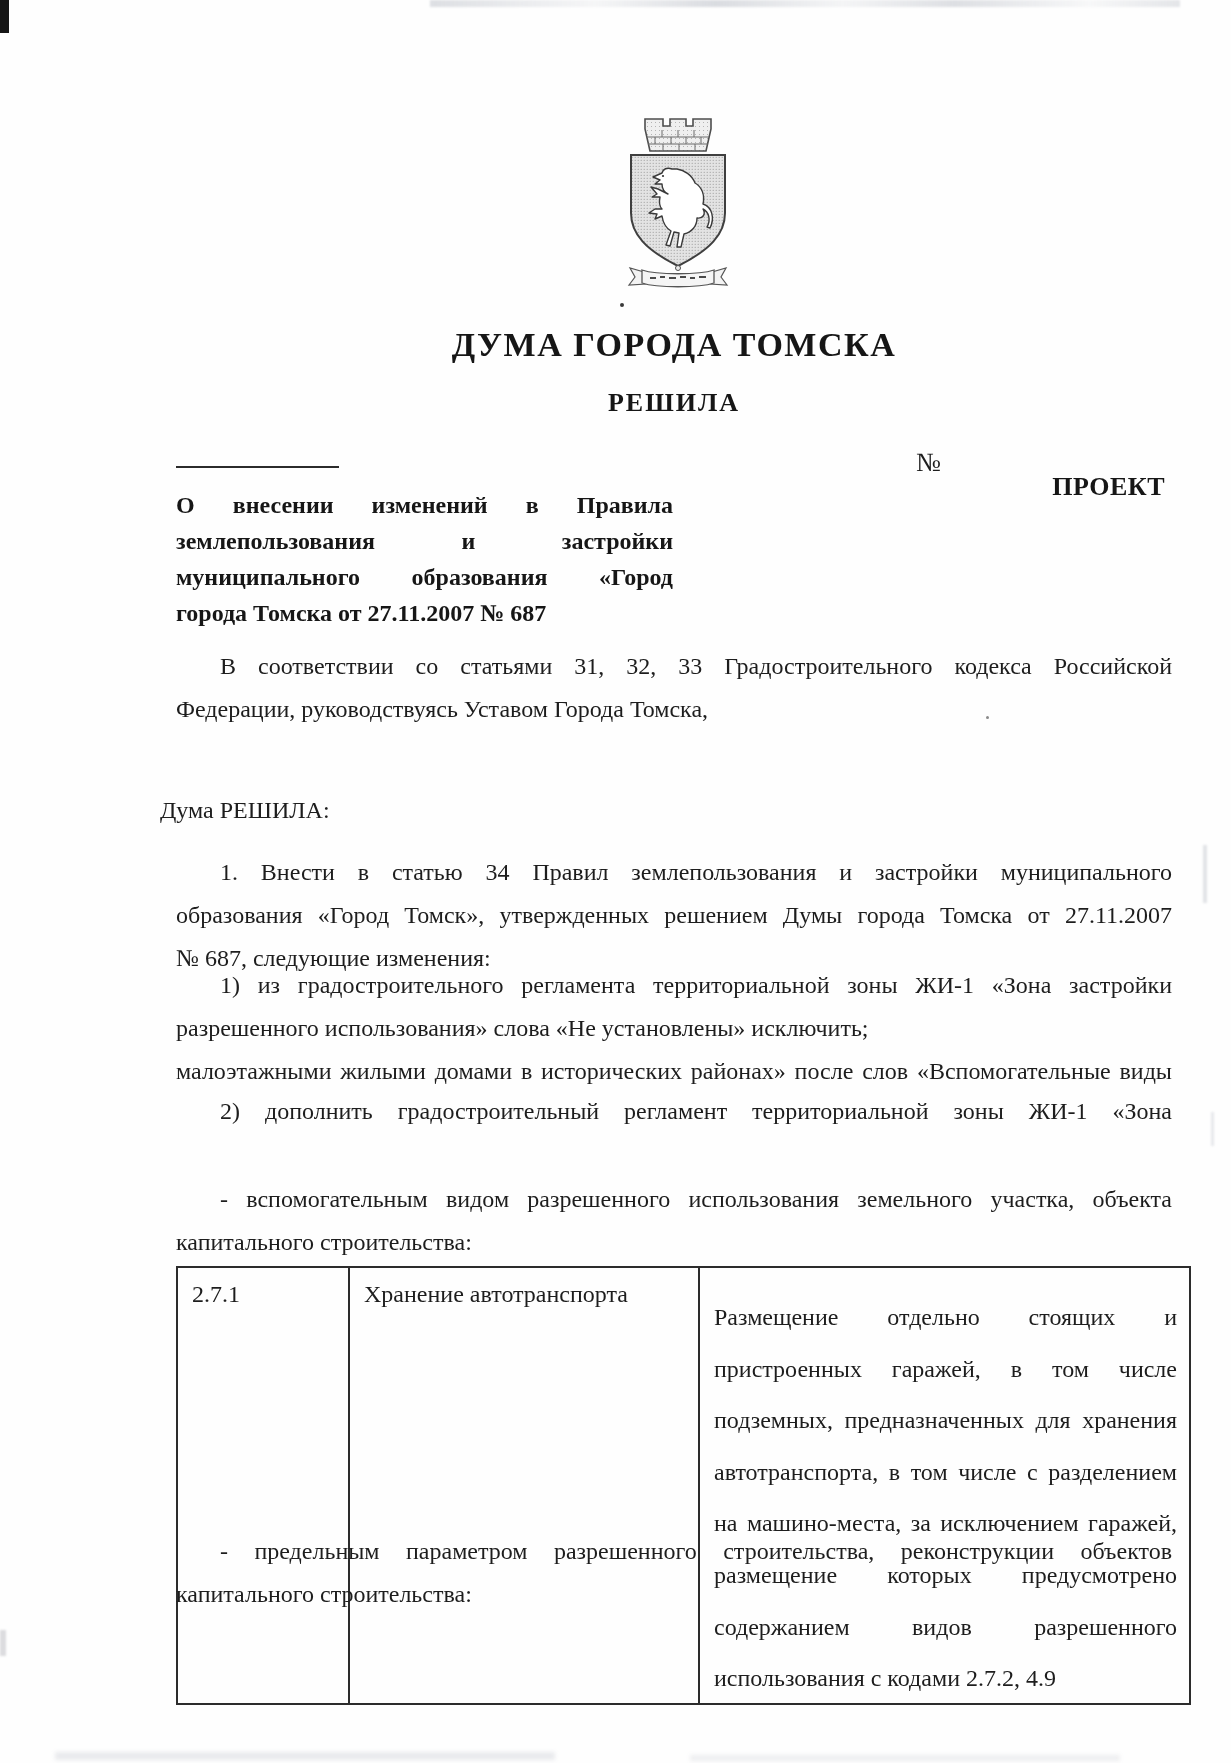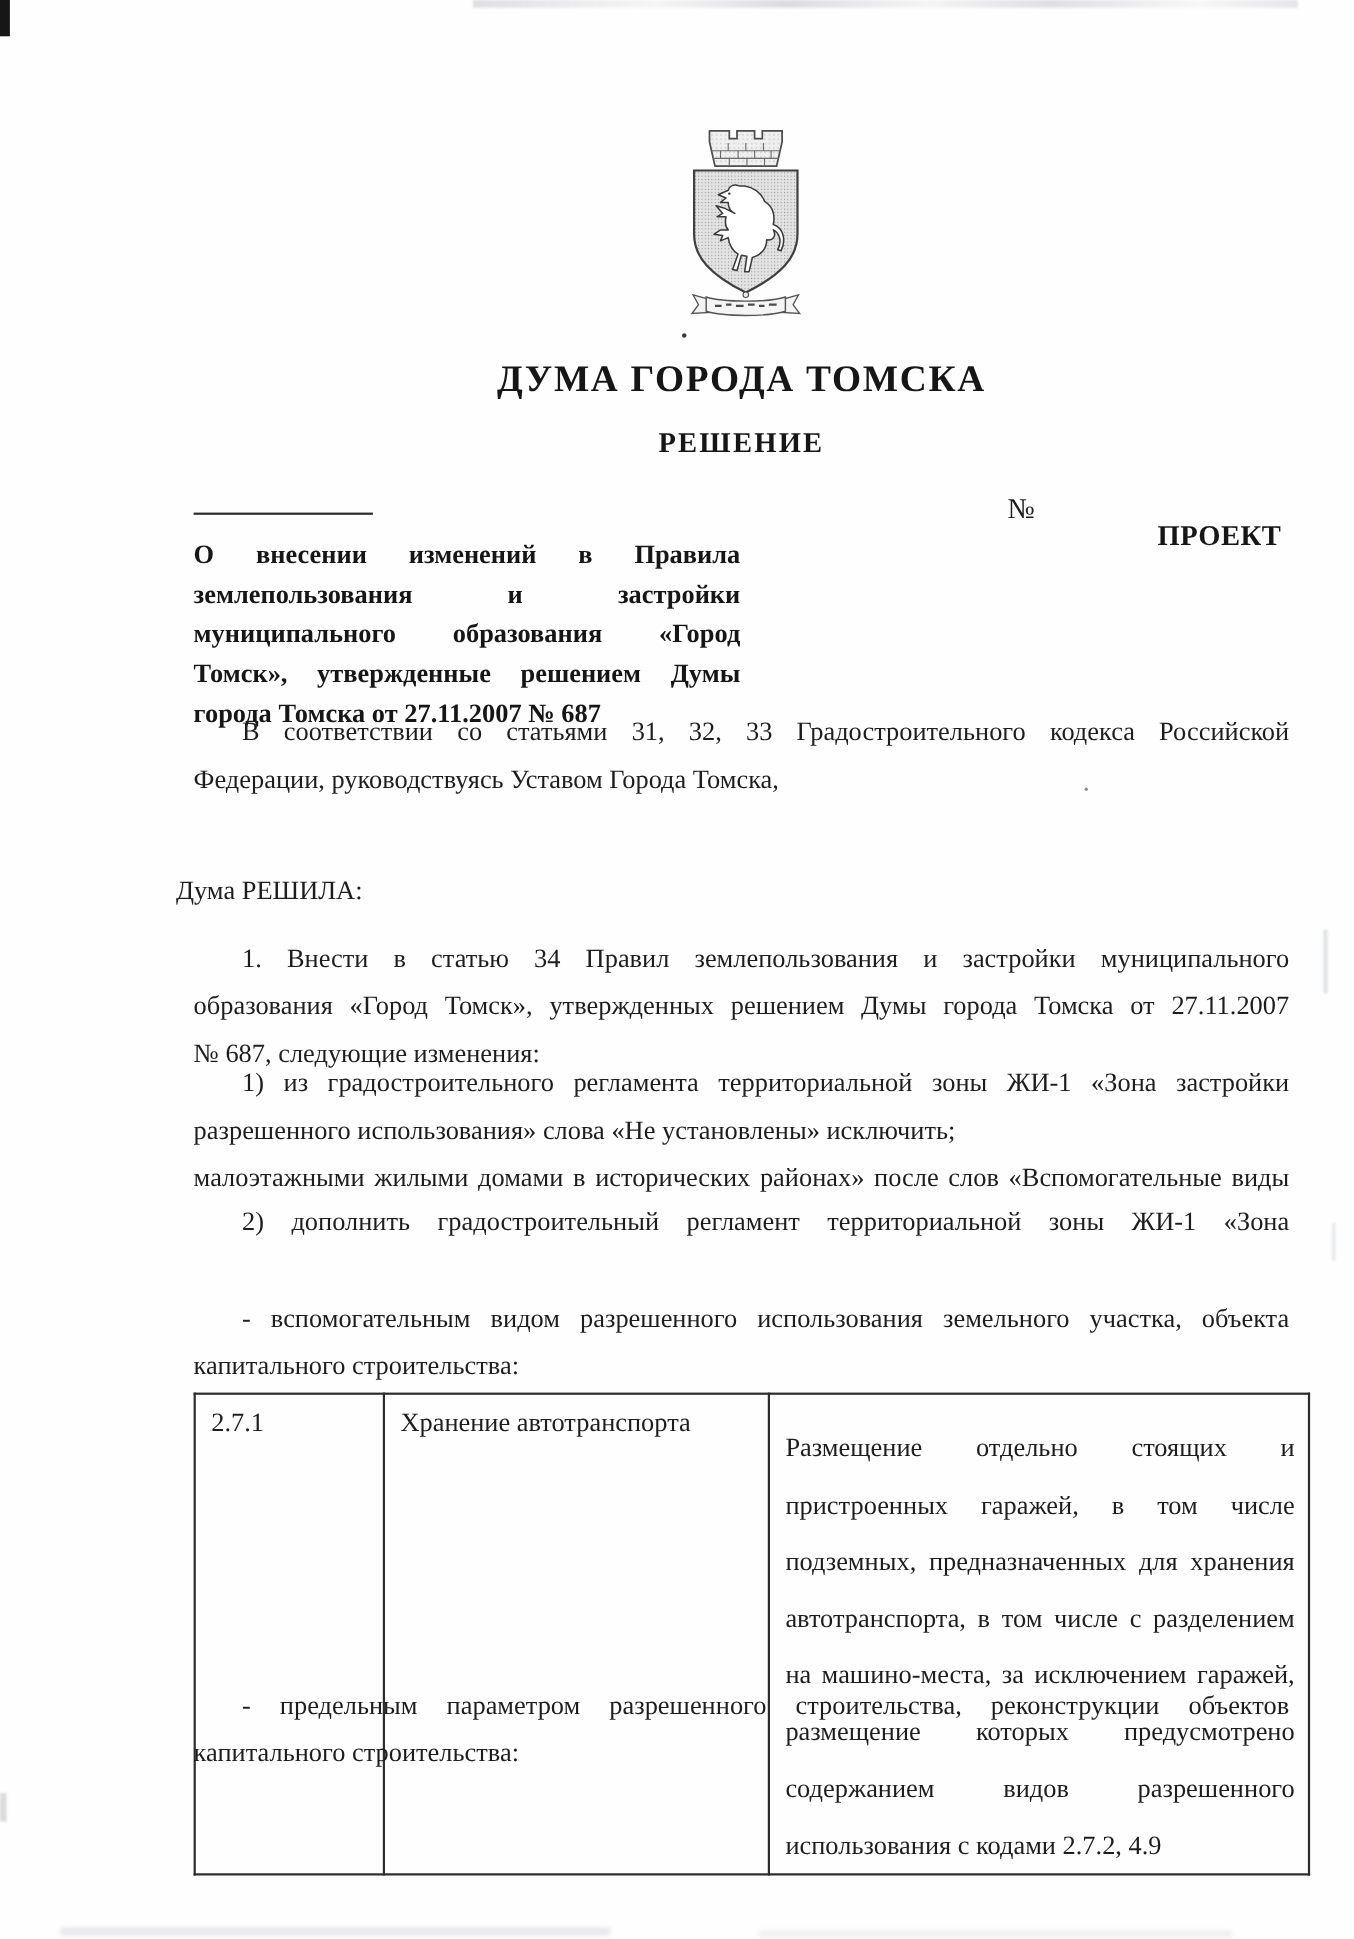--- a/index.html
+++ b/index.html
@@ -141,31 +141,30 @@
 
     <g>
       <path d="M22 155 L8 151 L13 160 L7 168 L24 167 Z" fill="#f3f3f3" stroke="#555" stroke-width="1.2"></path>
       <path d="M90 155 L104 151 L99 160 L105 168 L88 167 Z" fill="#f3f3f3" stroke="#555" stroke-width="1.2"></path>
       <path d="M20 153 C35 158 77 158 92 153 L92 166 C77 171 35 171 20 166 Z" fill="#f5f5f5" stroke="#555" stroke-width="1.3"></path>
       <path d="M28 161 h6 M38 160 h5 M47 161 h7 M58 160 h6 M68 161 h5 M77 160 h7" stroke="#4a4a4a" stroke-width="2" fill="none"></path>
     </g>
   </svg>
 
   <div class="org">ДУМА ГОРОДА ТОМСКА</div>
-  <div class="doctype">РЕШЕНИЕ</div>
+  <div class="doctype">РЕШИЛА</div>
 
   <div class="dateline"></div>
   <div class="numsign">№</div>
   <div class="project">ПРОЕКТ</div>
 
   <div class="subject">
     <div class="ln j">О внесении изменений в Правила</div>
     <div class="ln j">землепользования и застройки</div>
     <div class="ln j">муниципального образования «Город</div>
-    <div class="ln j">Томск», утвержденные решением Думы</div>
     <div class="ln">города Томска от 27.11.2007 № 687</div>
   </div>
 
   <div class="para intro">
     <div class="ln j ind">В соответствии со статьями 31, 32, 33 Градостроительного кодекса Российской</div>
     <div class="ln">Федерации, руководствуясь Уставом Города Томска,</div>
   </div>
 
   <div class="heading">Дума РЕШИЛА:</div>
 

